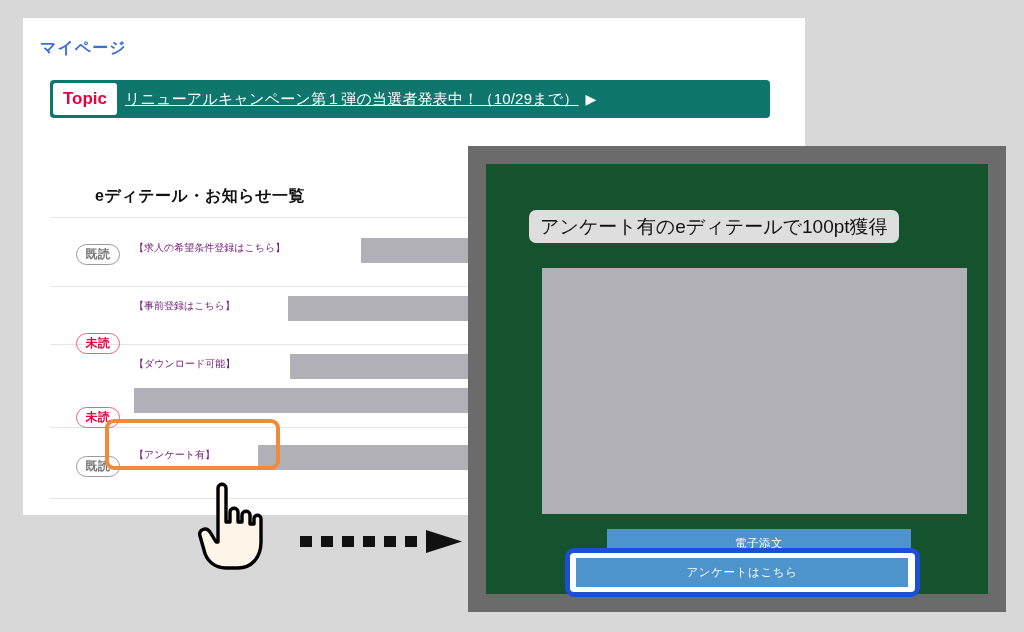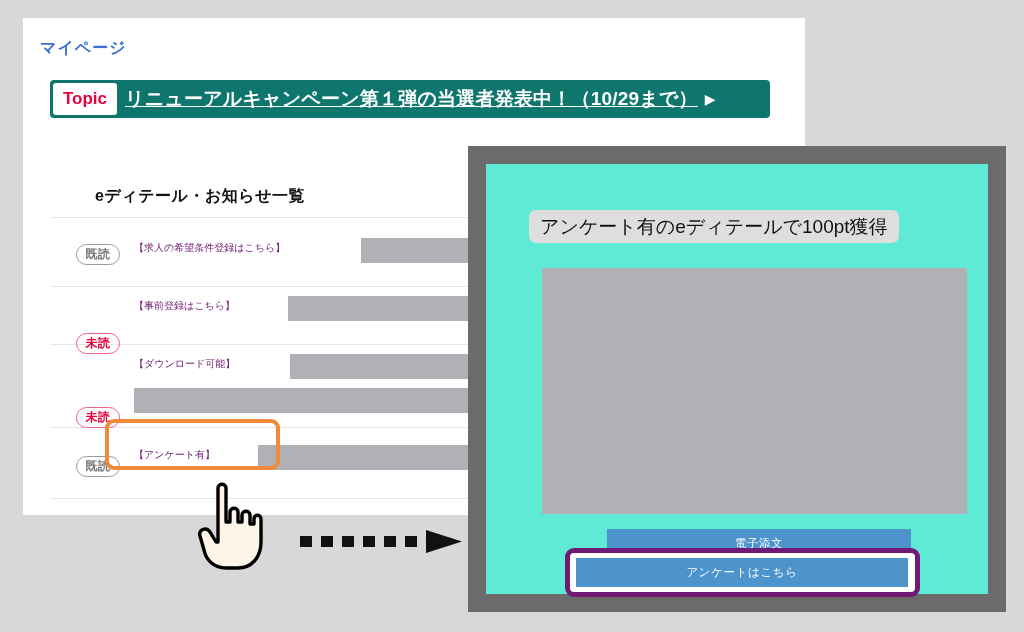--- a/index.html
+++ b/index.html
@@ -27,21 +27,21 @@
     display:flex;align-items:center;
   }
   #topic-label{
     margin-left:3px;height:32px;min-width:64px;
     background:#ffffff;border-radius:3px;
     display:flex;align-items:center;justify-content:center;
     color:#e8003c;font-weight:bold;font-size:17px;
     padding:0 6px;box-sizing:border-box;
   }
   #topic-link{
-    margin-left:8px;color:#ffffff;font-size:19px;font-weight:bold;
+    margin-left:8px;color:#ffffff;font-size:15px;font-weight:normal;
     text-decoration:underline;white-space:nowrap;letter-spacing:.2px;
   }
   #topic-arrow{
     margin-left:7px;color:#ffffff;font-size:14px;line-height:1;
   }
 
   
   #list-heading{
     position:absolute;left:27px;top:168px;
     font-size:16px;font-weight:bold;color:#111;letter-spacing:.5px;margin-left:45px;
@@ -78,42 +78,42 @@
   
   #flow-arrow{position:absolute;left:300px;top:529px;width:168px;height:24px;}
 
   
   #detail-panel{
     position:absolute;left:468px;top:146px;width:538px;height:466px;
     background:#6b6b6b;
   }
   #detail-inner{
     position:absolute;left:18px;top:18px;width:502px;height:430px;
-    background:#5eead4;
+    background:#14532d;
   }
   #detail-title-pill{
     position:absolute;left:43px;top:46px;height:33px;
     background:#dededf;border-radius:7px;
     display:flex;align-items:center;padding:0 11px;box-sizing:border-box;
     font-size:19px;color:#111;white-space:nowrap;
   }
   #detail-body-redact{
     position:absolute;left:56px;top:104px;width:425px;height:246px;
     background:#b0b0b6;
   }
   .detail-btn{
     position:absolute;left:121px;width:304px;height:29px;
     background:#4d94cc;color:#ffffff;
     display:flex;align-items:center;justify-content:center;
     font-size:11.5px;letter-spacing:.6px;
   }
   #btn-edoc{top:365px;}
   #button-highlight{
     position:absolute;left:565px;top:548px;width:355px;height:49px;
-    border:5px solid #701a75;border-radius:9px;box-sizing:border-box;
+    border:5px solid #1d4ed8;border-radius:9px;box-sizing:border-box;
     background:#ffffff;
   }
 </style>
 </head>
 <body>
 
 <div id="mypage-card">
 
   <div id="page-title">マイページ</div>
 

